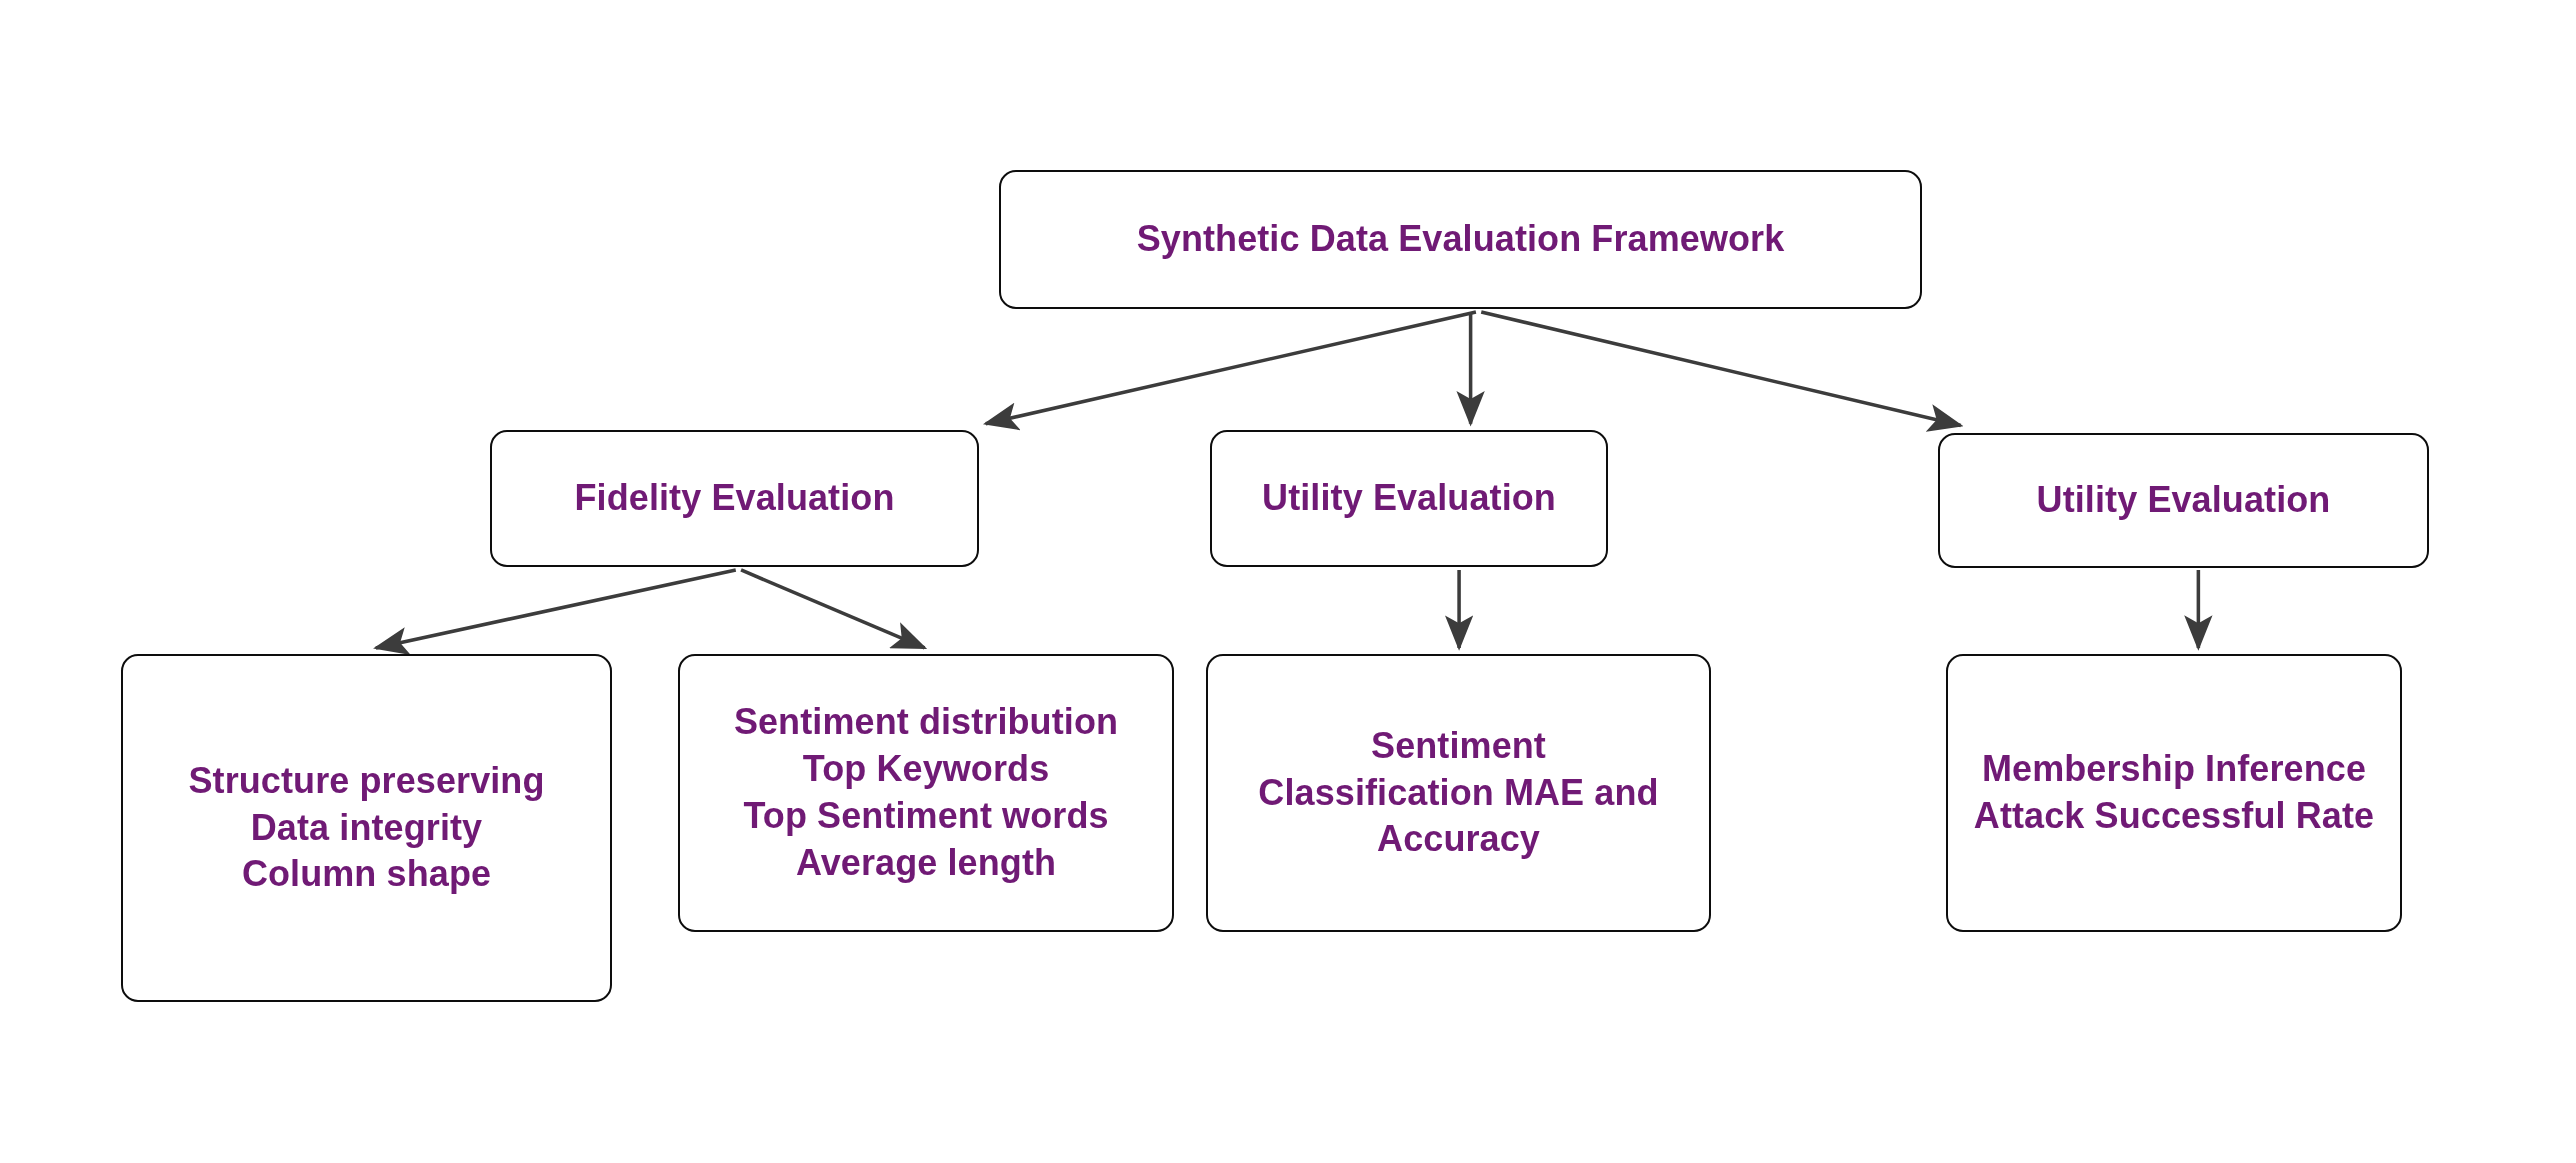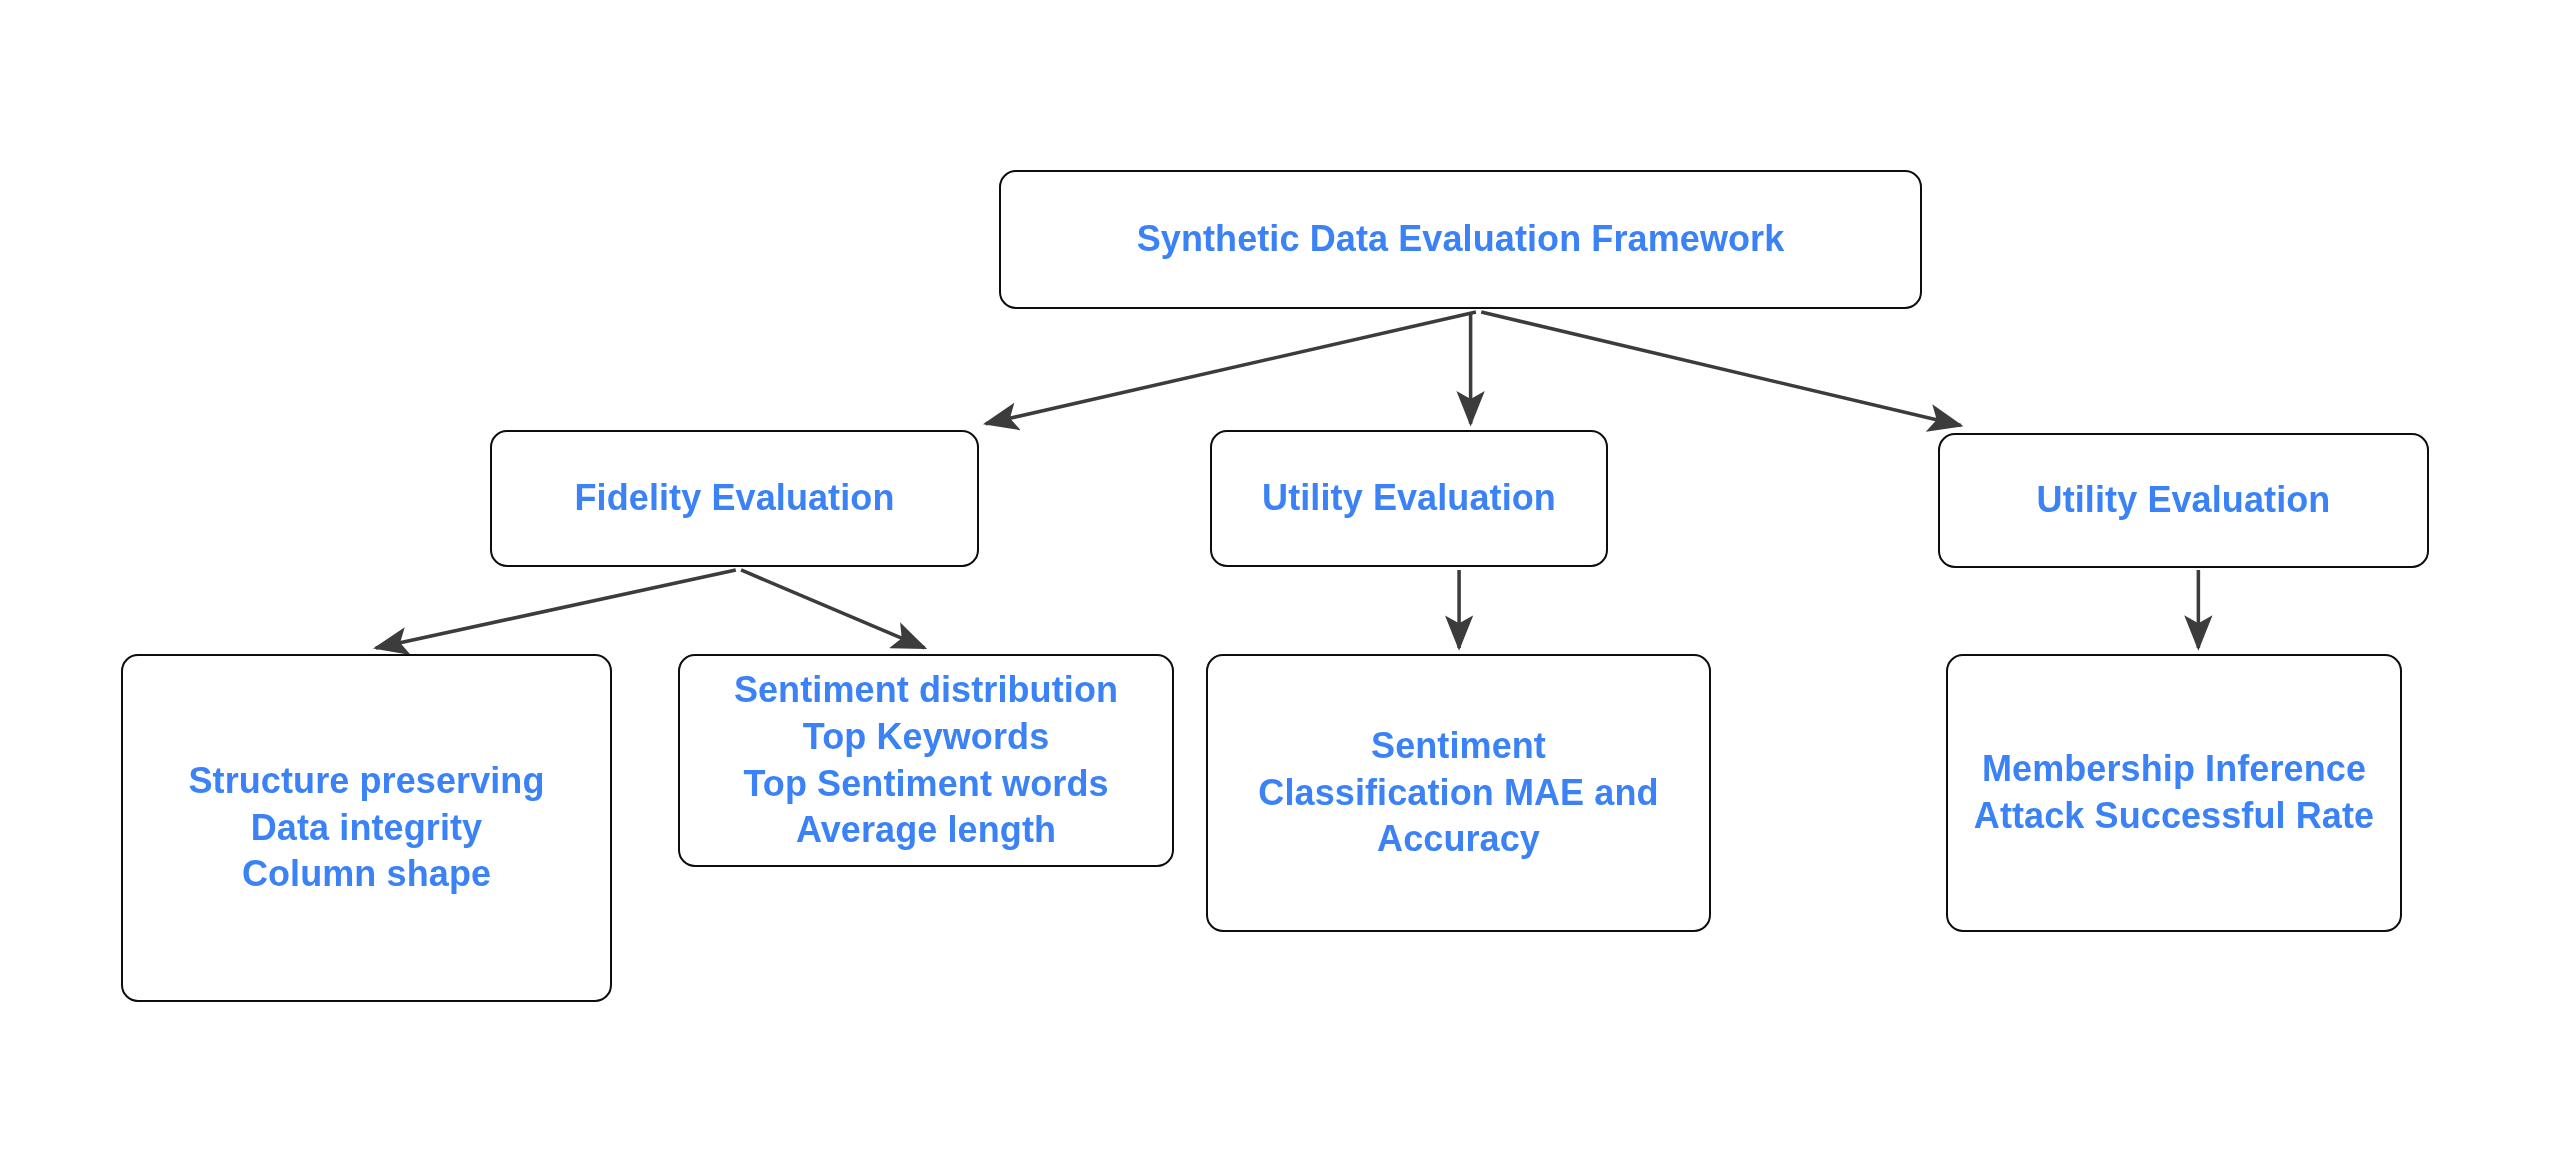--- a/index.html
+++ b/index.html
@@ -28,21 +28,21 @@
   .node {
     position: absolute;
     box-sizing: border-box;
     background: #ffffff;
     border: 2.7px solid #0d0d0d;
     border-radius: 17px;
     display: flex;
     align-items: center;
     justify-content: center;
     text-align: center;
-    color: #3b82f6;
+    color: #701a75;
     font-weight: bold;
     line-height: 1.30;
     letter-spacing: 0.1px;
     z-index: 2;
   }
   .node .lines {
     width: 100%;
     padding: 0 10.6px;
     box-sizing: border-box;
   }
@@ -106,21 +106,21 @@
   </div>
 
   <div class="node node-leaf" style="left:121px; top:654px; width:491px; height:348px;">
     <span class="lines">
       <span class="line">Structure preserving</span>
       <span class="line">Data integrity</span>
       <span class="line">Column shape</span>
     </span>
   </div>
 
-  <div class="node node-leaf" style="left:678px; top:654px; width:496px; height:213px;">
+  <div class="node node-leaf" style="left:678px; top:654px; width:496px; height:278px;">
     <span class="lines">
       <span class="line">Sentiment distribution</span>
       <span class="line">Top Keywords</span>
       <span class="line">Top Sentiment words</span>
       <span class="line">Average length</span>
     </span>
   </div>
 
   <div class="node node-leaf" style="left:1206px; top:654px; width:505px; height:278px;">
     <span class="lines">

